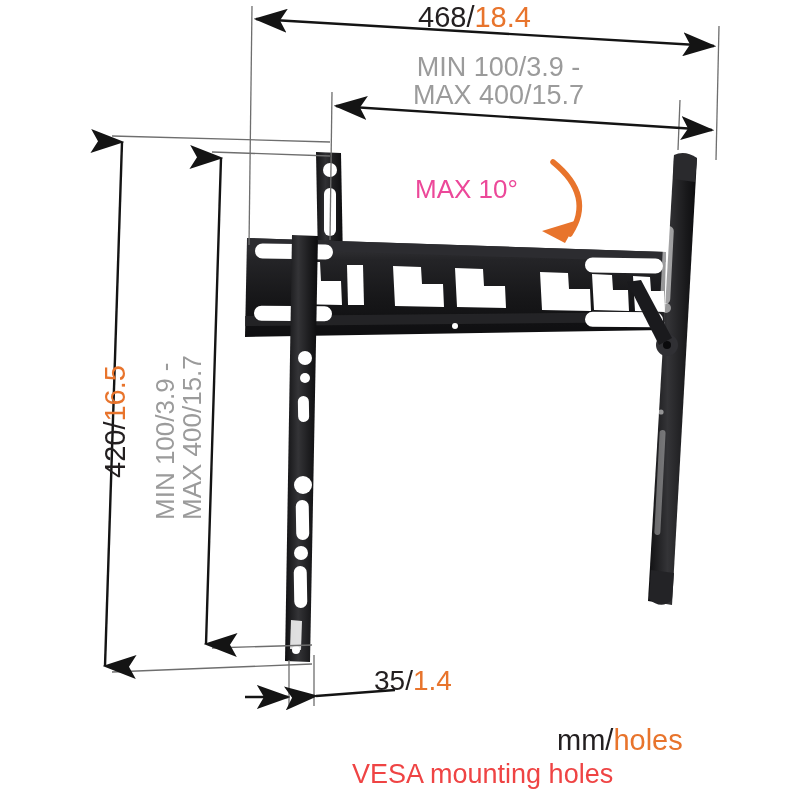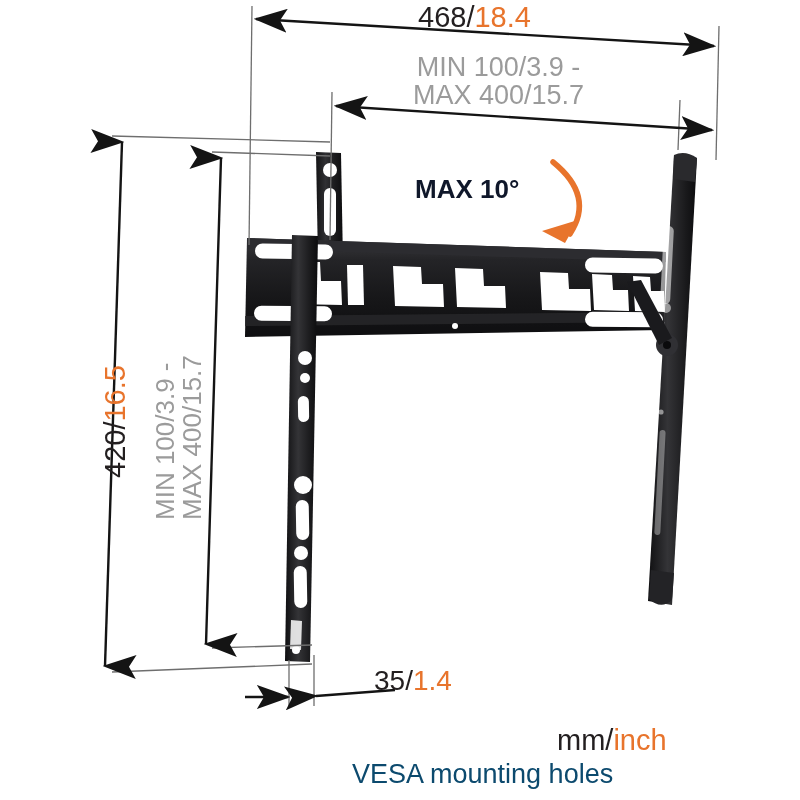--- a/index.html
+++ b/index.html
@@ -28,28 +28,28 @@
   }
   .lbl {
     position: absolute;
     white-space: nowrap;
     line-height: 1.05;
     font-family: "Liberation Sans", sans-serif;
   }
   .mm   { color: #231f20; }
   .inch { color: #e8742c; }
   .gray { color: #9b9b9b; }
-  .dark { color: #0f172a; font-weight: bold; }
+  .dark { color: #ec4899; }
 
   #lbl-top-main   { left: 418px; top: 2px;  font-size: 29px; font-weight: 400; }
   #lbl-top-vesa   { left: 413px; top: 53px; font-size: 27px; text-align: center; }
   #lbl-max10      { left: 415px; top: 176px; font-size: 26px; }
   #lbl-bot-35     { left: 333px; top: 666px; font-size: 28px; margin-left: 41px; }
   #lbl-unit       { left: 557px; top: 725px; font-size: 29px; }
-  #lbl-vesa-note  { left: 352px; top: 760px; font-size: 27px; color: #0c4a6e; }
+  #lbl-vesa-note  { left: 352px; top: 760px; font-size: 27px; color: #ef4444; }
 
   .vert {
     transform-origin: 0 0;
     transform: rotate(-90deg);
   }
   #lbl-left-main { left: 100px; top: 478px; font-size: 29px; }
   #lbl-left-vesa { left: 152px; top: 520px; font-size: 26px; }
 </style>
 </head>
 <body>
@@ -222,18 +222,18 @@
   <div class="lbl vert gray" id="lbl-left-vesa">
     <div>MIN 100/3.9 -</div>
     <div>MAX 400/15.7</div>
   </div>
 
   <div class="lbl" id="lbl-bot-35">
     <span class="mm">35</span><span class="mm">/</span><span class="inch">1.4</span>
   </div>
 
   <div class="lbl" id="lbl-unit">
-    <span class="mm">mm</span><span class="mm">/</span><span class="inch">inch</span>
+    <span class="mm">mm</span><span class="mm">/</span><span class="inch">holes</span>
   </div>
 
   <div class="lbl" id="lbl-vesa-note">VESA mounting holes</div>
 
 </div>
 
 </body></html>

